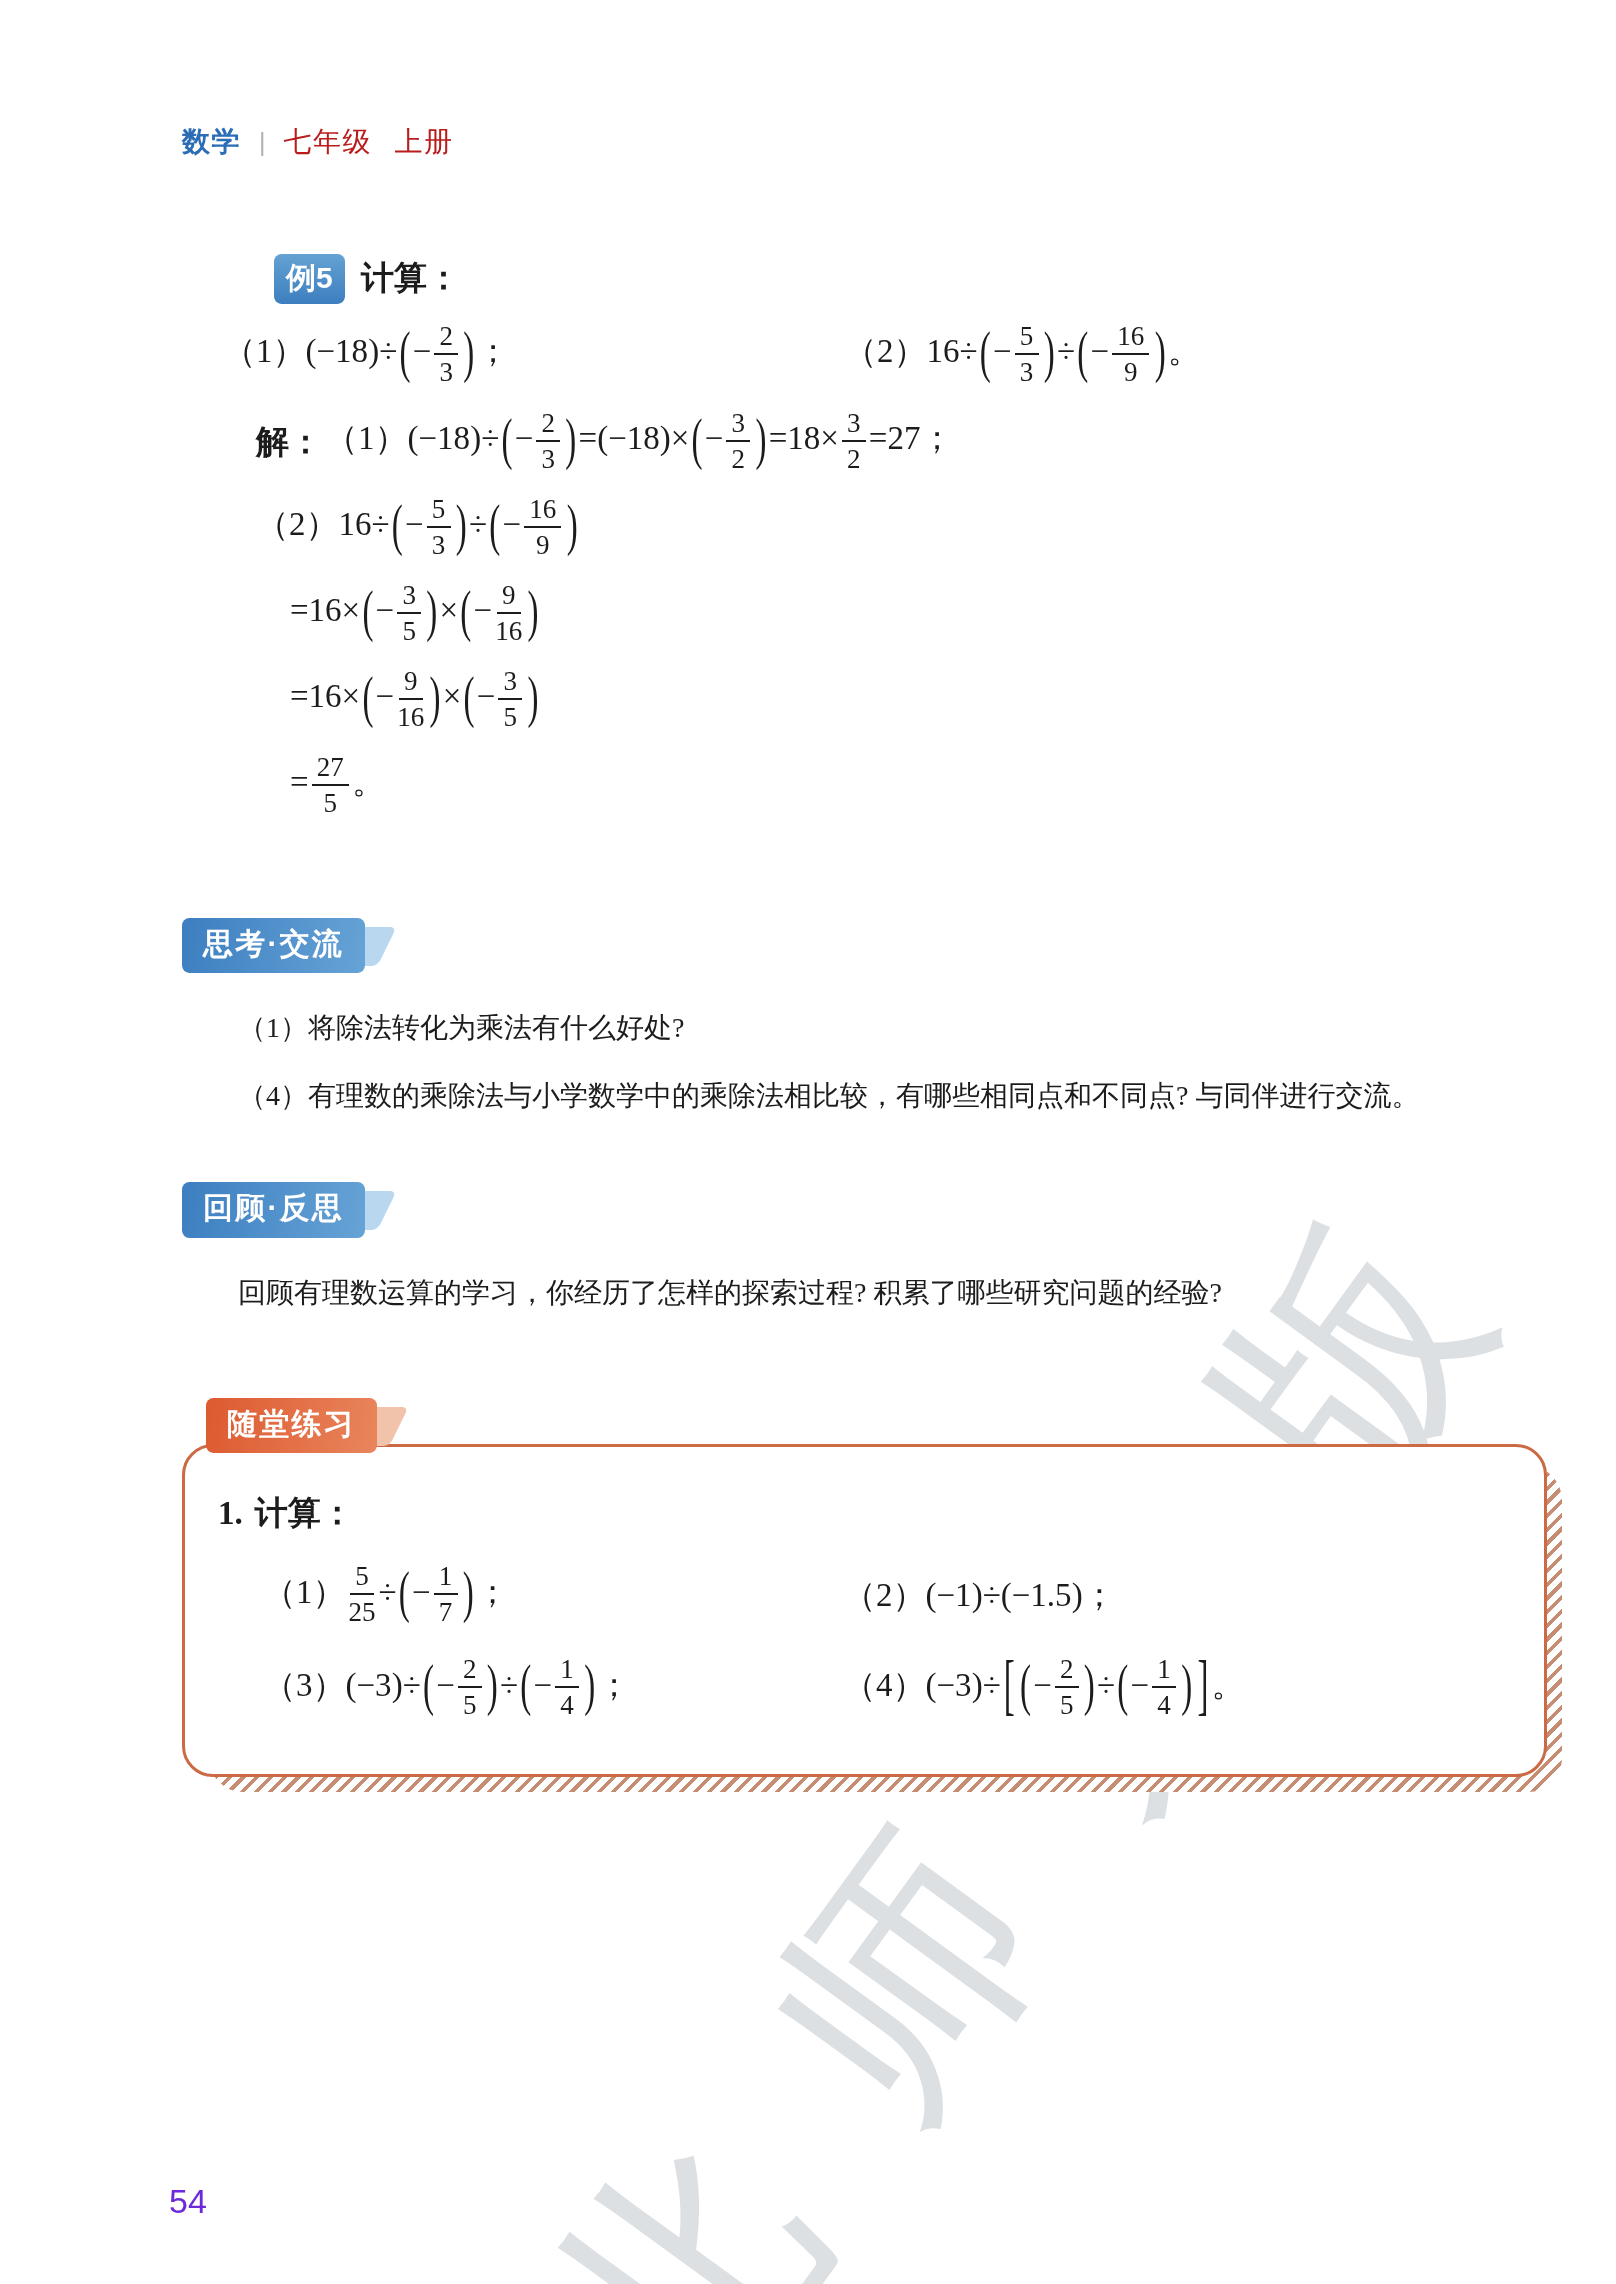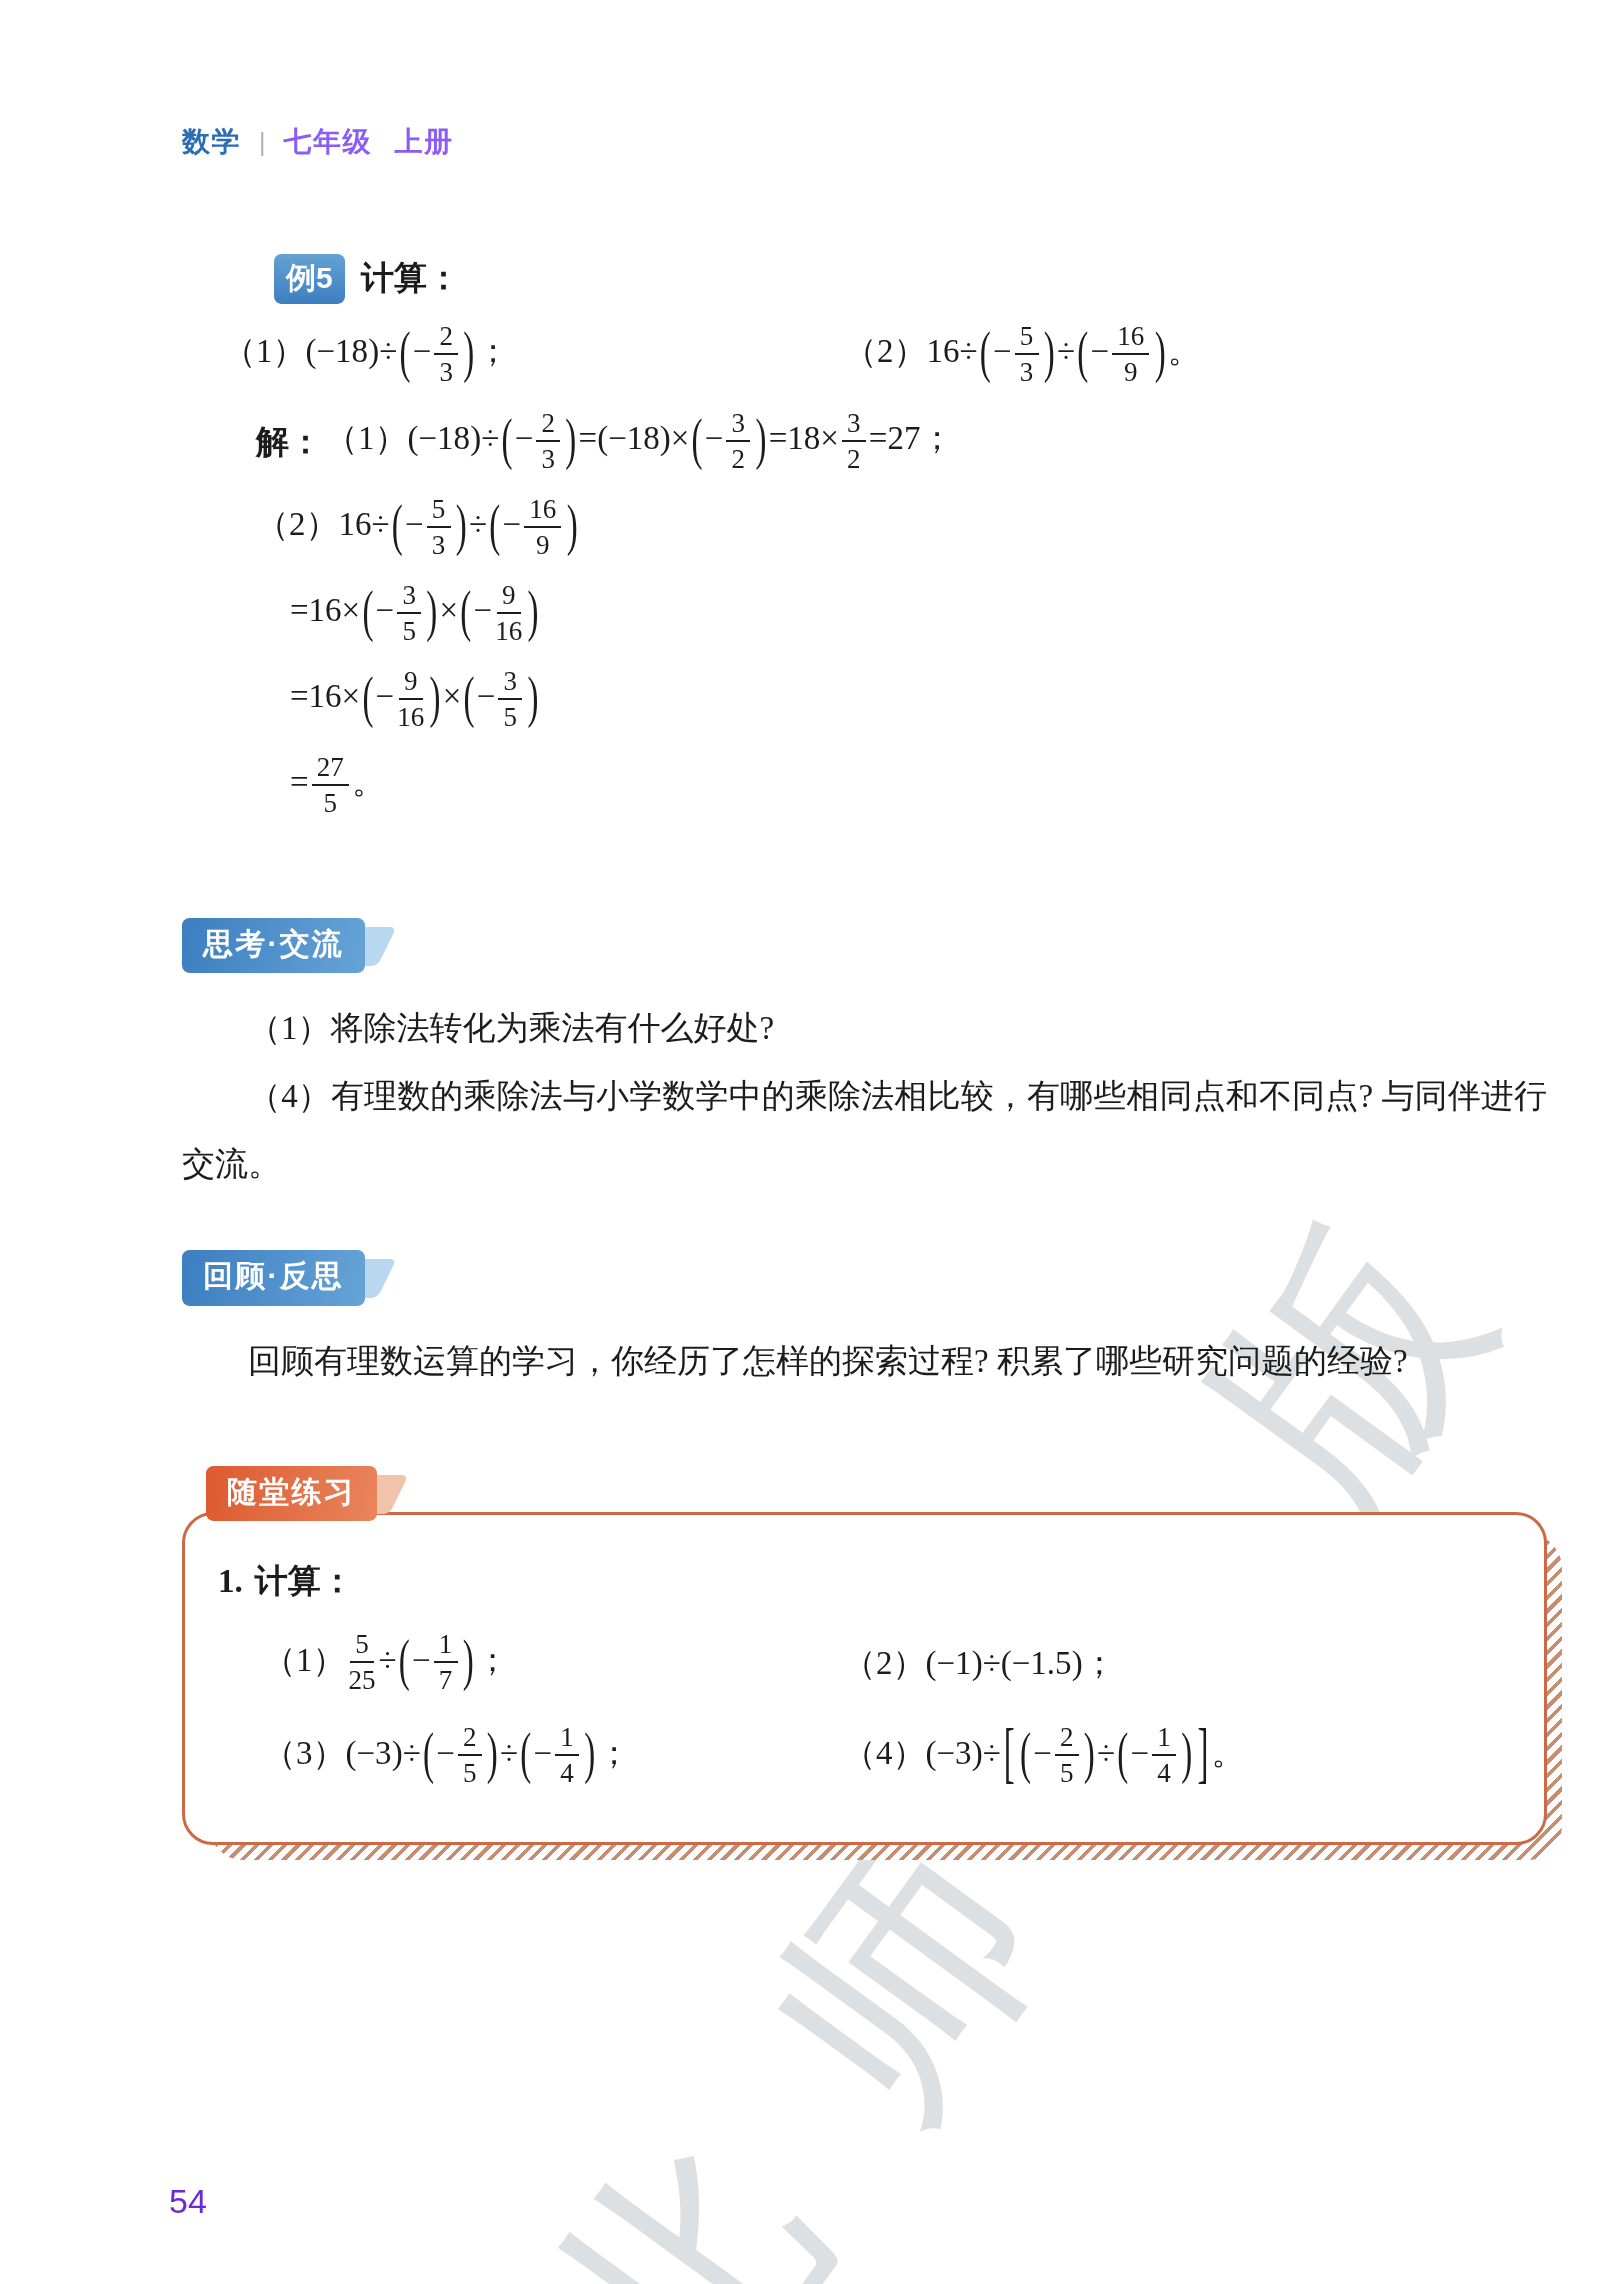--- a/index.html
+++ b/index.html
@@ -10,21 +10,21 @@
     color:#1c1c1c;
     position:relative;
     overflow:hidden;
   }
   .content { position:relative; z-index:1; padding:123px 69px 0 182px; }
 
   
   .header { display:flex; align-items:center; gap:18px; font-family:"Liberation Sans","DejaVu Sans",sans-serif; font-size:28px; }
   .header .subject { color:#2a6db5; font-weight:bold; letter-spacing:1.5px; }
   .header .sep { color:#b0b0b0; font-weight:100; font-size:25px; }
-  .header .grade, .header .volume { color:#8b5cf6; font-weight:700; letter-spacing:1.5px; }
+  .header .grade, .header .volume { color:#b91c1c; font-weight:400; letter-spacing:1.5px; }
   .header .volume { margin-left:4.5px; }
 
   
   .example { margin-top:93px; }
   .example-head { display:flex; align-items:center; margin-left:92px; }
   .badge-example {
     background:linear-gradient(180deg,#64a2d2,#3d7ec0);
     color:#fff; font-family:"Liberation Sans","DejaVu Sans",sans-serif;
     font-weight:bold; font-size:30px; padding:3.7px 12px 5.2px; border-radius:7.4px;
   }
@@ -47,21 +47,21 @@
 
   
   .section-badge { position:relative; display:inline-block; font-family:"Liberation Sans","DejaVu Sans",sans-serif; }
   .badge-accent { position:absolute; top:9px; right:-22px; width:55px; height:39px; background:#b9d7ee; transform:skewX(-26deg); border-radius:6px; }
   .badge-label { position:relative; display:inline-block; background:linear-gradient(100deg,#3c7ec0,#66a3d6); color:#fff; font-size:30px; font-weight:bold; padding:6px 21px 8.2px; border-radius:7.4px; letter-spacing:2.2px;text-align:right; }
   .orange .badge-accent { background:#f2c3ab; }
   .orange .badge-label { background:linear-gradient(100deg,#dd5a30,#e9855c); }
   .think-badge { margin-top:89px; }
   .review-badge { margin-top:52px; }
 
-  .para { font-size:33px; line-height:68px; text-indent:2em; text-align:justify; margin-top:21px; }
+  .para { font-size:28px; line-height:68px; text-indent:2em; text-align:justify; margin-top:21px; }
   .para + .para { margin-top:0; }
 
   
   .practice-wrap { position:relative; margin-top:71px; }
   .practice-badge { position:relative; z-index:3; margin-left:24px; display:inline-block; }
   .practice-boxarea { position:relative; margin-top:-9px; }
   .practice-shadow { position:absolute; left:27px; top:22px; right:-15px; bottom:-15px; border-radius:34px;
     background:repeating-linear-gradient(135deg,#c68d73 0 3.7px,#ffffff 3.7px 9.7px); }
   .practice-box { position:relative; border:3px solid #cb6a44; border-radius:31px; background:#fff; padding:31px 30px 39px 33px; }
   .p-title { min-height:71px; font-size:33px; display:flex; align-items:center; }

